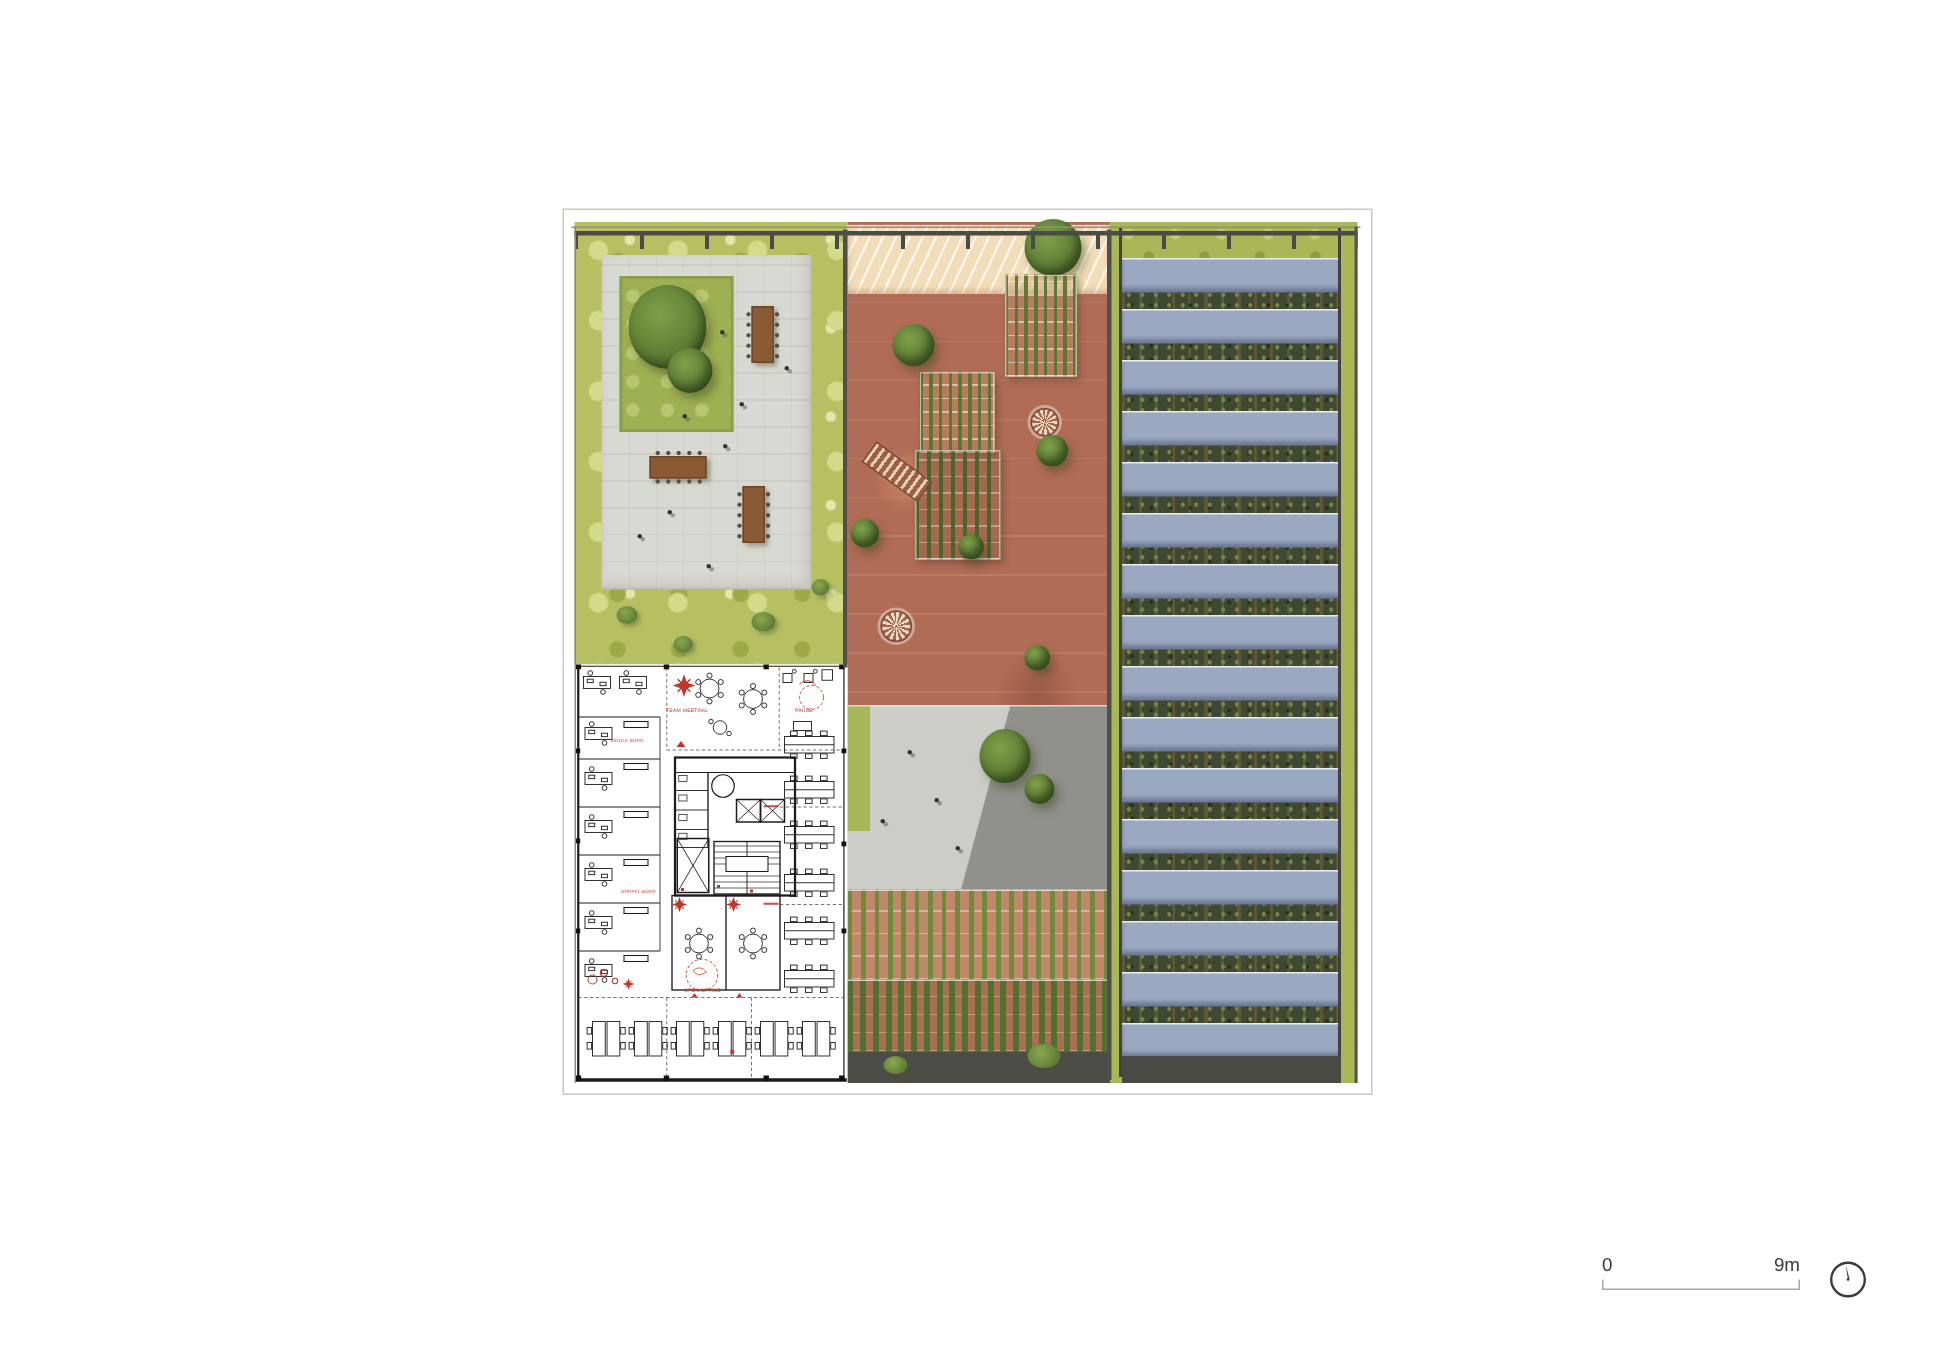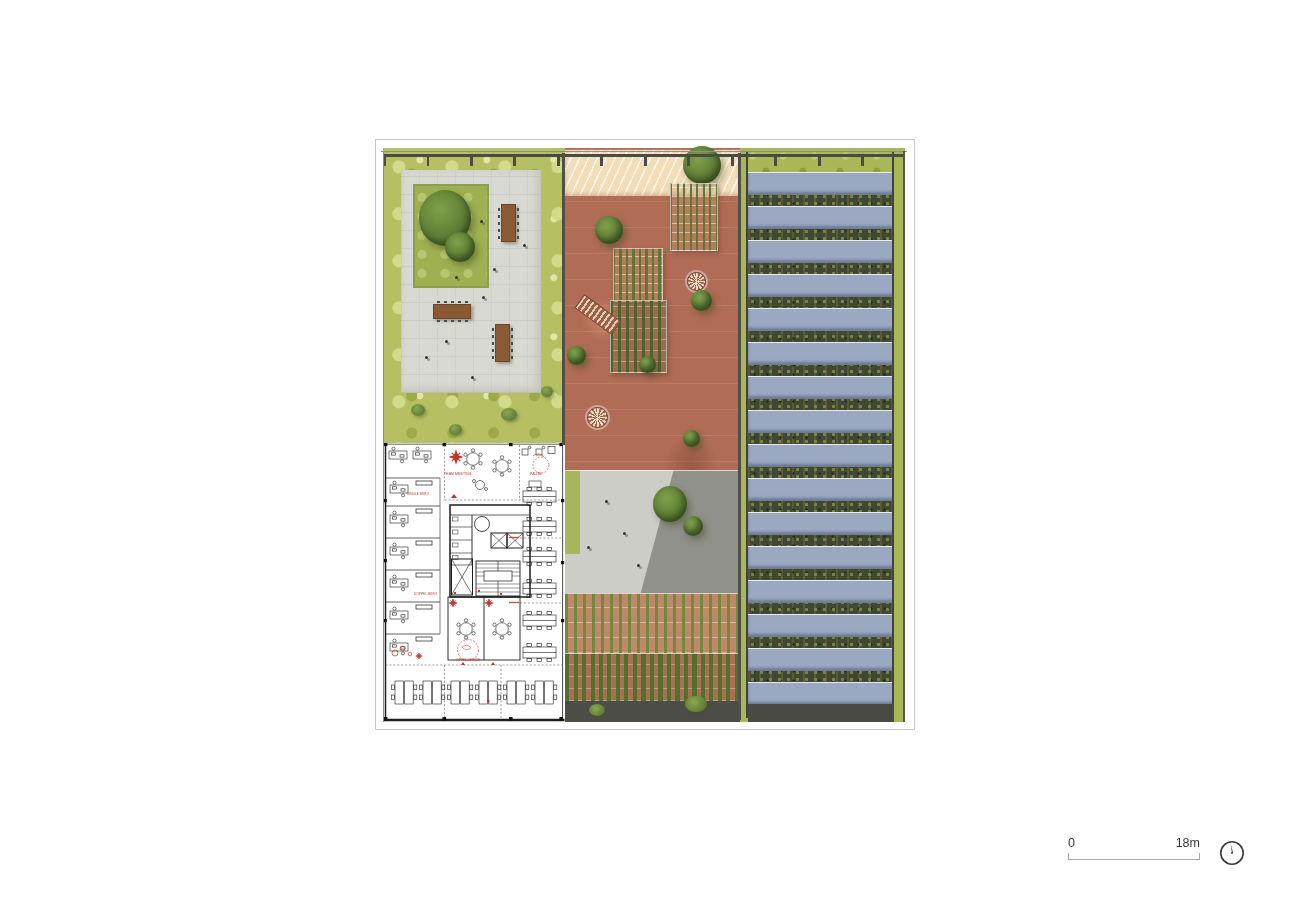--- a/index.html
+++ b/index.html
@@ -412,21 +412,21 @@
   <div class="abs frame-top-beam"></div>
   <div class="abs frame-top-stubs"></div>
   <div class="abs beam-v" style="left:179px;top:5px;height:292px;"></div>
   <div class="abs beam-v" style="left:355px;top:5px;height:567px;"></div>
   <div class="abs edge-l"></div>
   <div class="abs edge-r"></div>
 </div>
 
 <div id="scalebar" class="abs">
   <span class="lab0">0</span>
-  <span class="lab10">18m</span>
+  <span class="lab10">9m</span>
   <div class="bar"></div>
 </div>
 
 <svg id="north" class="abs" viewBox="0 0 26 26">
   <circle cx="13" cy="13" r="11.2" fill="#ffffff" stroke="#3a3a3a" stroke-width="1.6"></circle>
   <path d="M13 13.6 L11.6 3.4 L14 12.6 Z" fill="#3a3a3a"></path>
   <circle cx="13" cy="13" r="0.9" fill="#3a3a3a"></circle>
 </svg>
 
 </body></html>

